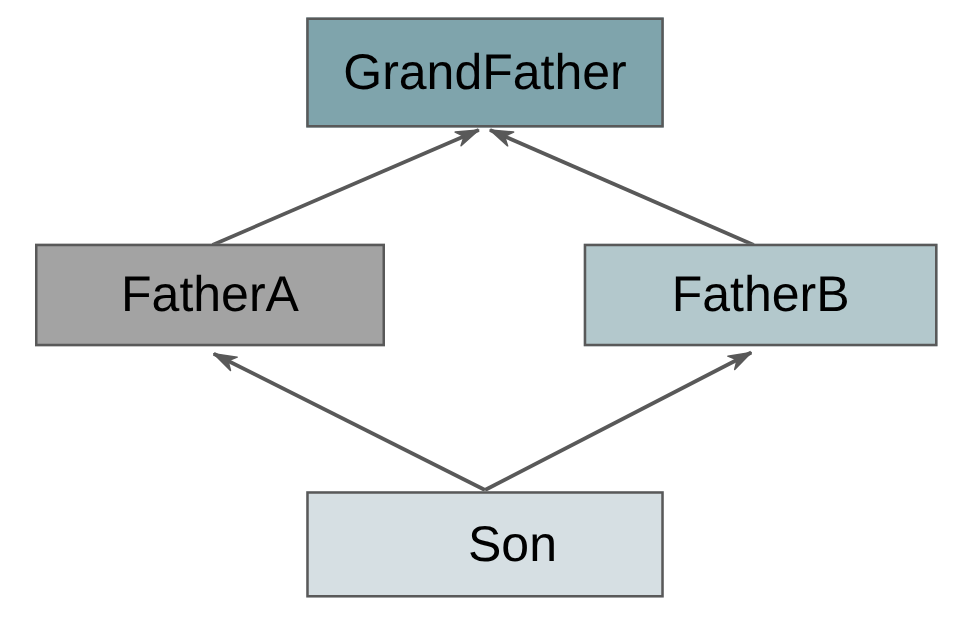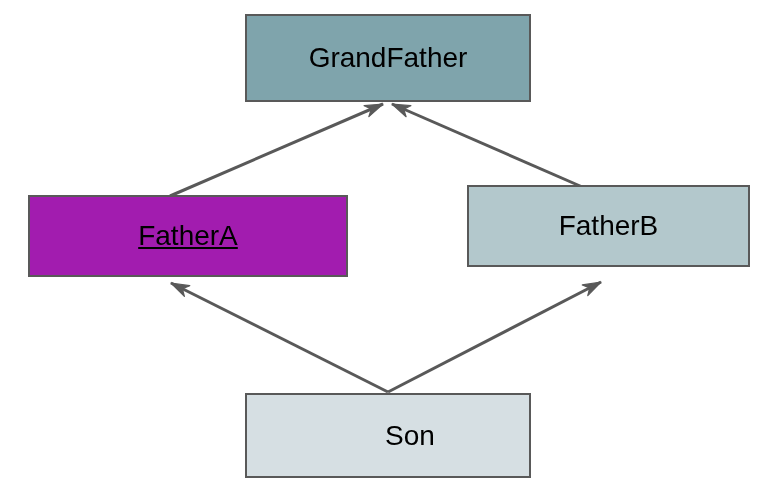--- a/index.html
+++ b/index.html
@@ -23,39 +23,38 @@
     height: 504px;
     pointer-events: none;
   }
   .node {
     position: absolute;
     box-sizing: border-box;
     border: 2px solid #595959;
     display: flex;
     align-items: center;
     justify-content: center;
-    font-size: 28px;
+    font-size: 40px;
     line-height: 1;
     color: #000000;
     white-space: nowrap;
     cursor: default;
   }
   .node-grandfather {
     left: 245px; top: 14px;
     width: 286px; height: 88px;
     background: #7fa4ac;
   }
   .node-fatherA {
     left: 28px; top: 195px;
-    width: 320px; height: 82px;
-    background: #a21caf;
-    text-decoration: underline;
+    width: 280px; height: 82px;
+    background: #a3a3a3;
   }
   .node-fatherB {
-    left: 467px; top: 185px;
+    left: 467px; top: 195px;
     width: 283px; height: 82px;
     background: #b3c8cc;
   }
   .node-son {
     left: 245px; top: 393px;
     width: 286px; height: 85px;
     background: #d6dfe3;
     padding-left: 44px;
   }
 </style>

